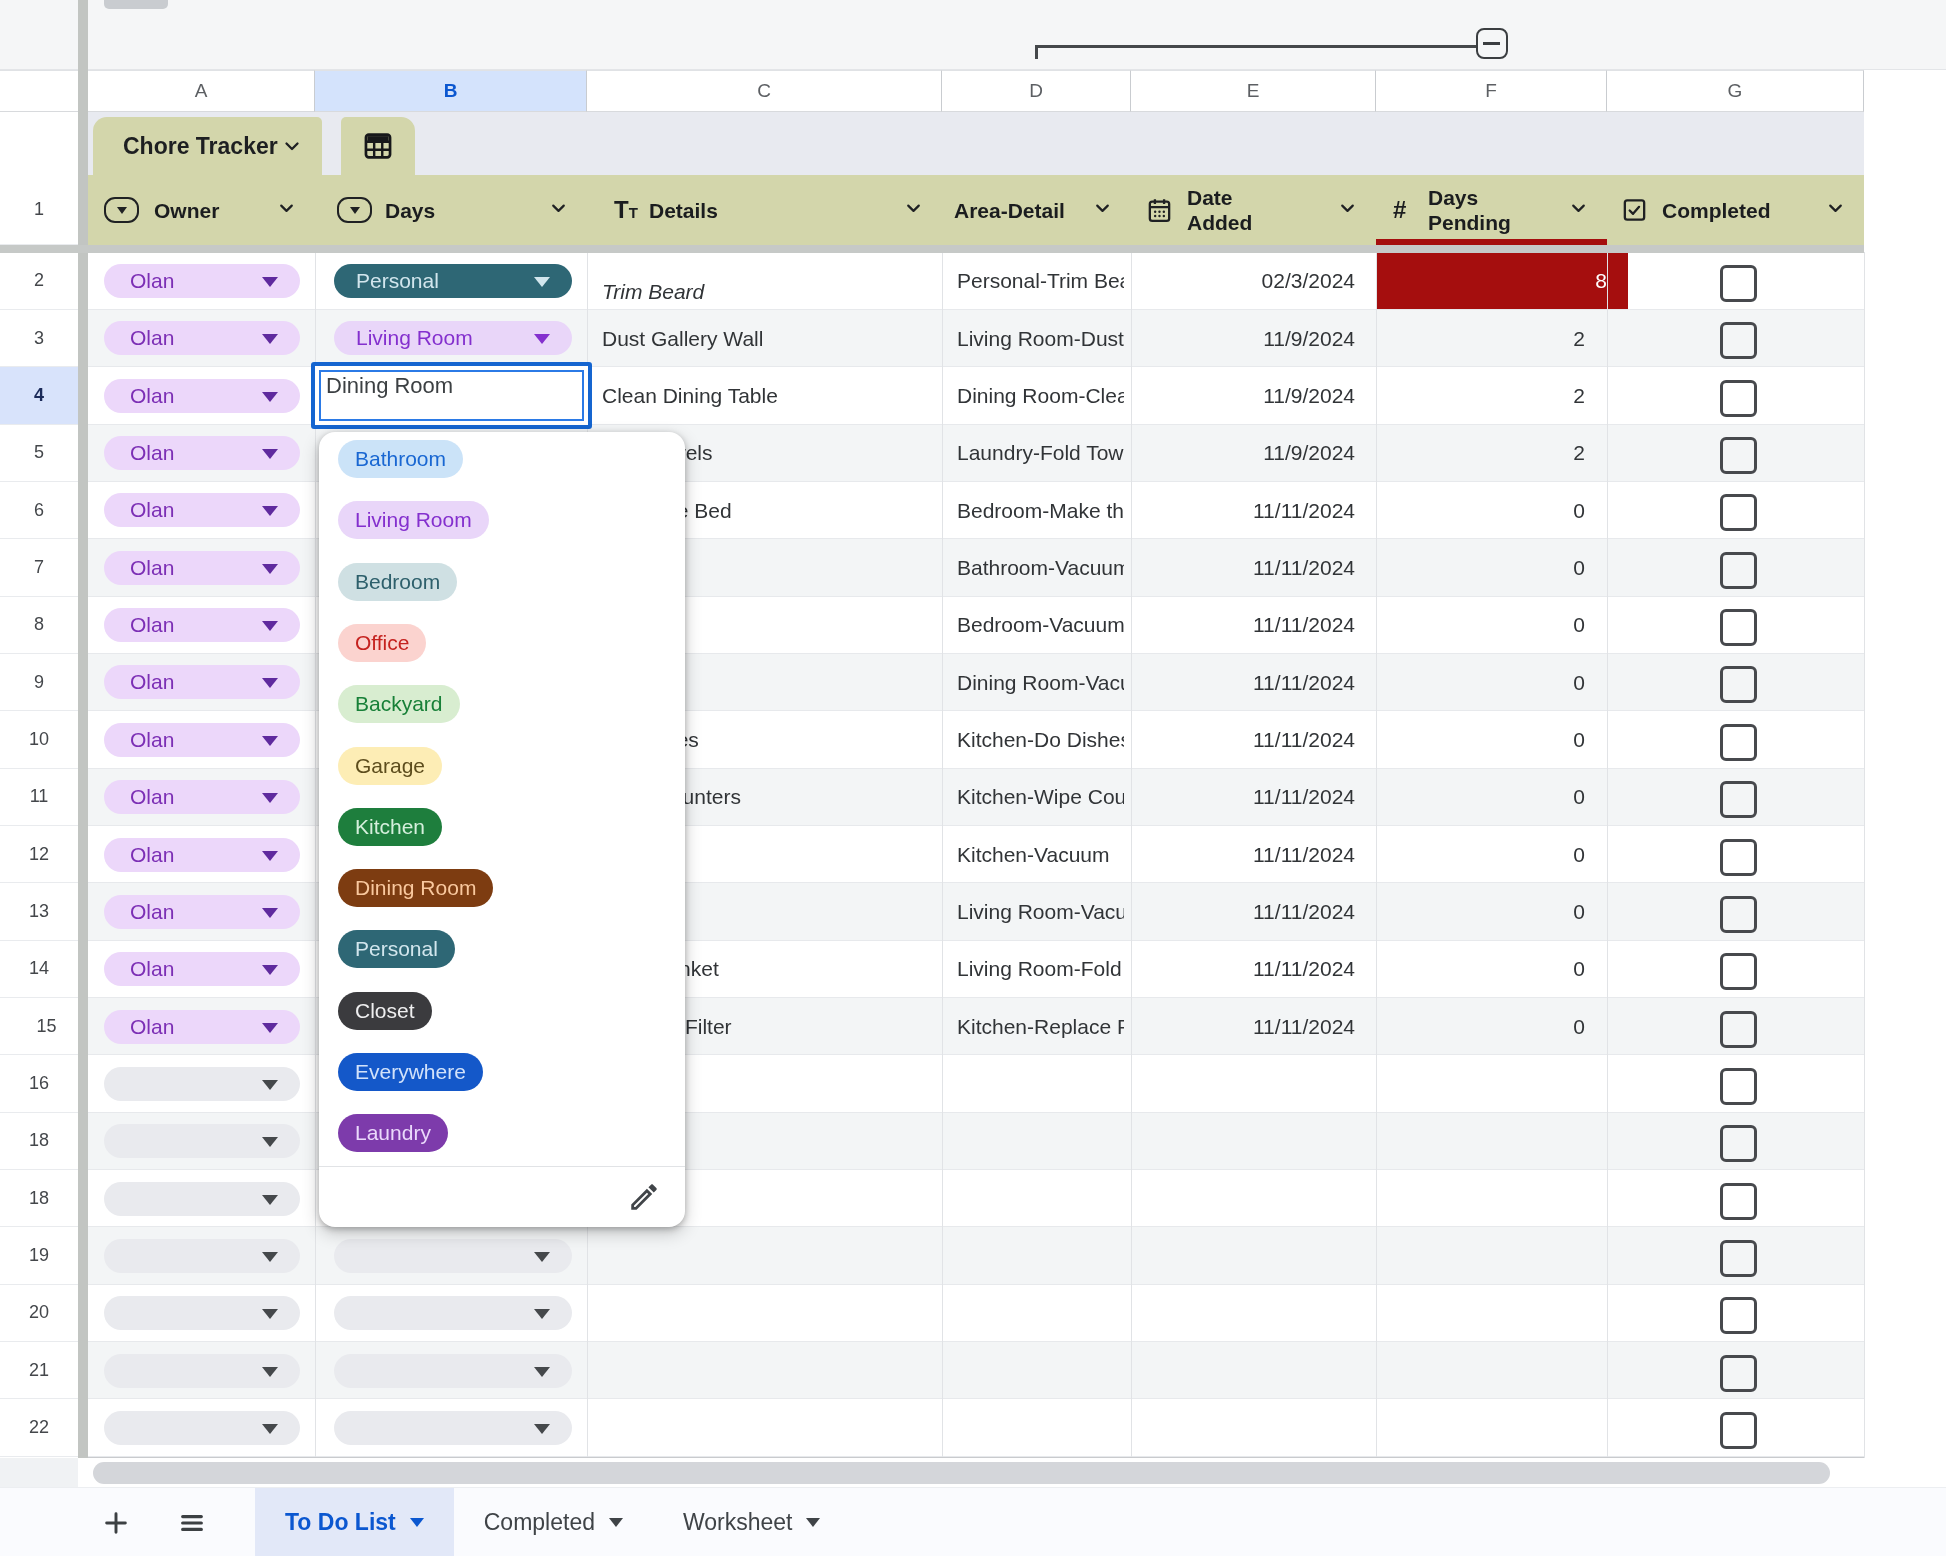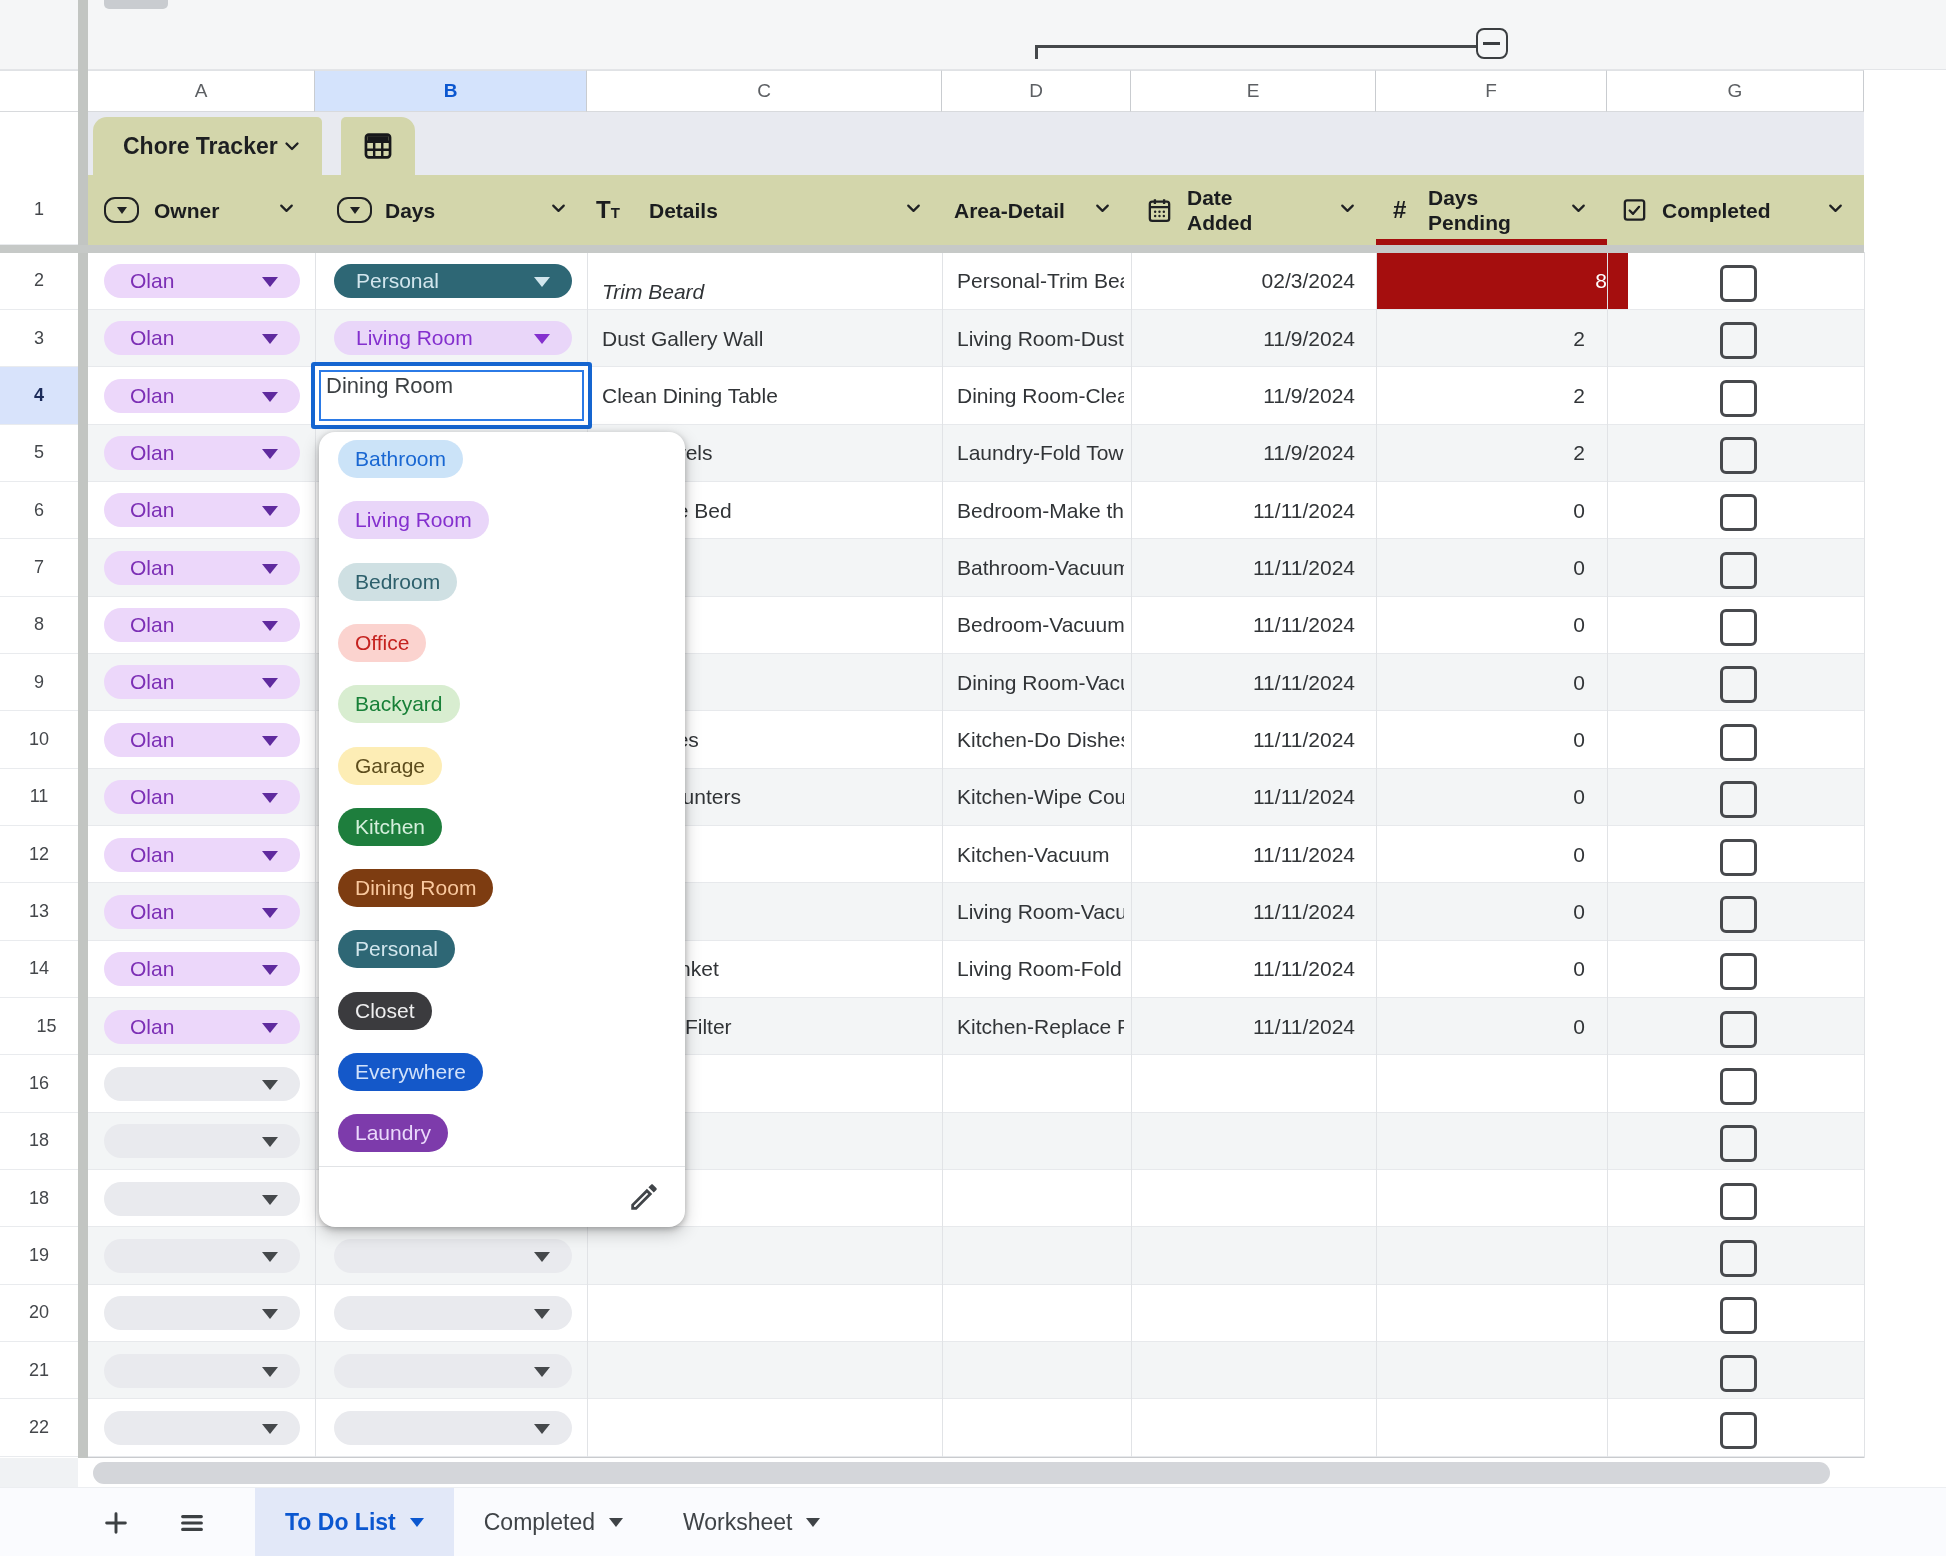--- a/index.html
+++ b/index.html
@@ -145,21 +145,21 @@
           <span class="chip-ic">
             <span class="chip-ic-tri"></span>
           </span>
         </span>
         <div class="hlabel" style="left:70px;max-width:158px;">Days</div>
         <span class="hchev" style="left:232px;"><svg width="23" height="23" viewBox="0 0 24 24">
             <path d="M6.5 9.5l5.5 5.5 5.5-5.5" fill="none" stroke="#1f2123" stroke-width="2.3" stroke-linecap="round" stroke-linejoin="round"></path>
           </svg></span>
       </div>
       <div class="abs hcell" style="left:499px;width:355px;">
-        <span class="hicon" style="left:9px;align-items:flex-end;">
+        <span class="hicon" style="left:27px;align-items:flex-end;">
           <span class="tt-ic">T<span>T</span></span>
         </span>
         <div class="hlabel" style="left:62px;max-width:249px;">Details</div>
         <span class="hchev" style="left:315px;"><svg width="23" height="23" viewBox="0 0 24 24">
             <path d="M6.5 9.5l5.5 5.5 5.5-5.5" fill="none" stroke="#1f2123" stroke-width="2.3" stroke-linecap="round" stroke-linejoin="round"></path>
           </svg></span>
       </div>
       <div class="abs hcell" style="left:1043px;width:245px;">
         <span class="hicon" style="left:14px;">
           <svg width="29" height="29" viewBox="0 0 24 24">

